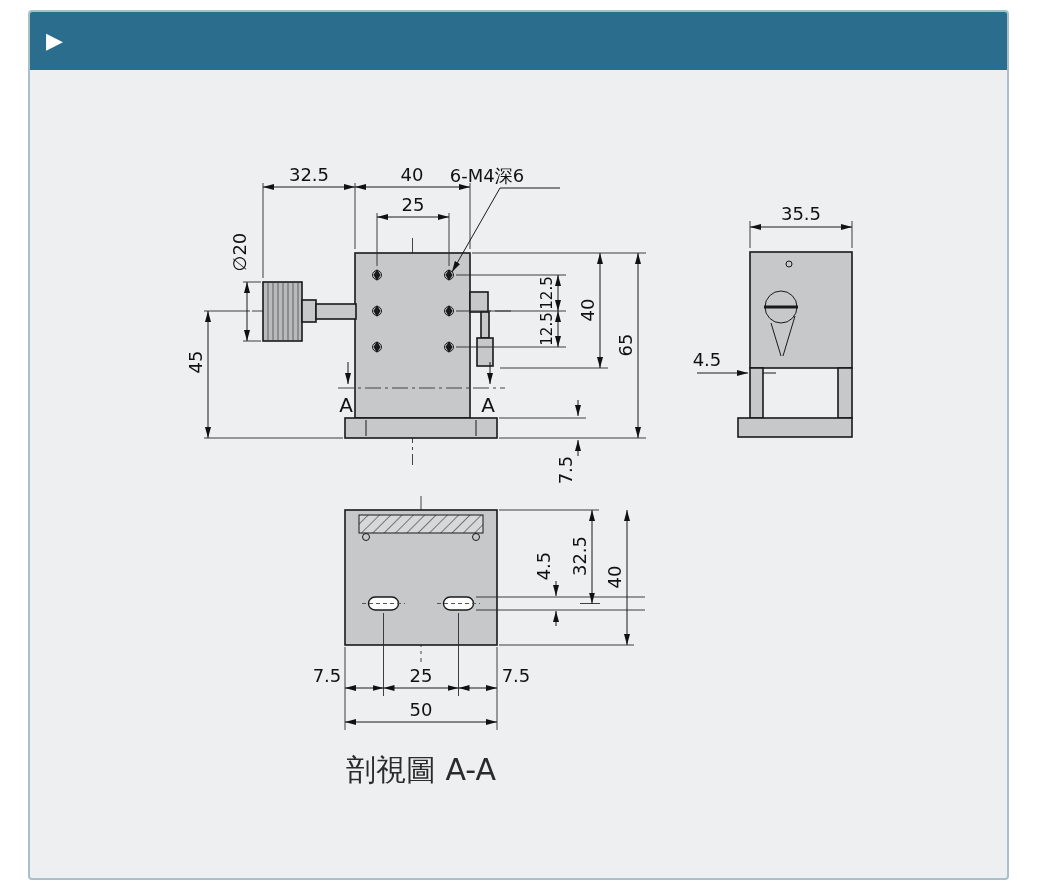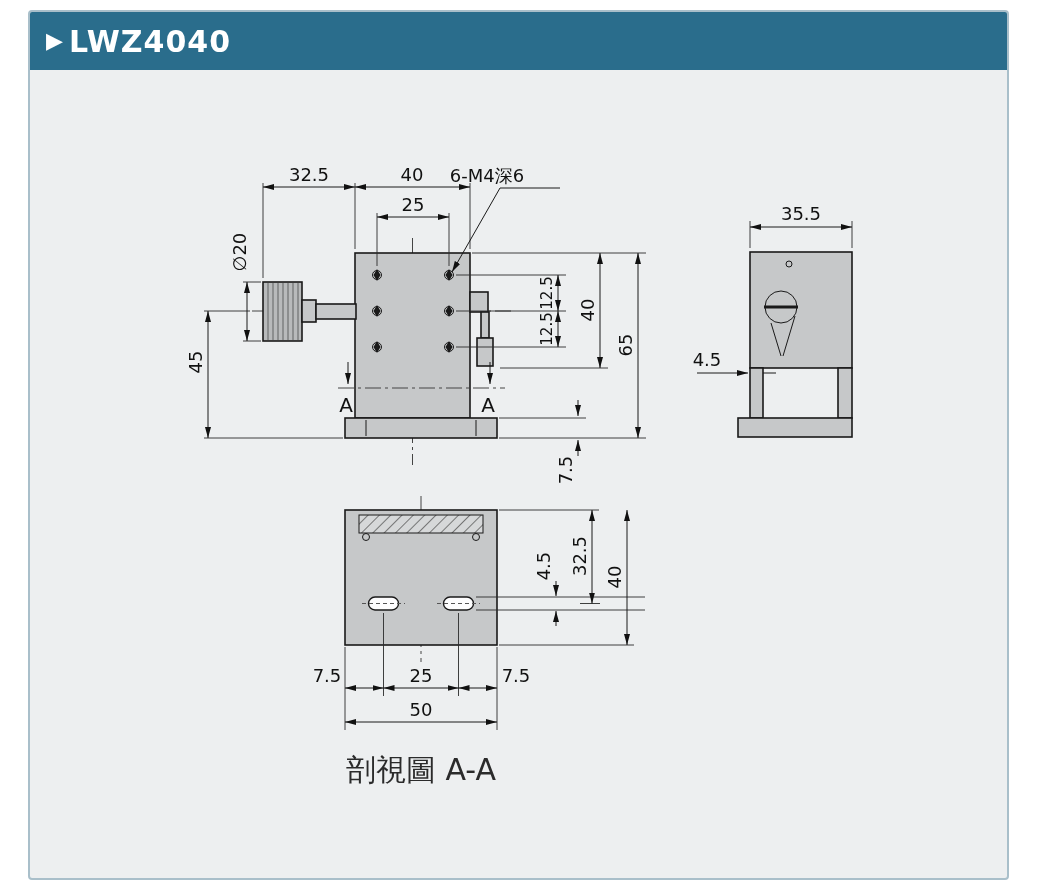--- a/index.html
+++ b/index.html
@@ -24,21 +24,20 @@
   .cap{font-size:30px;fill:#2b2b2b;}
   .hole-d{fill:#1a1a1a;}
 </style>
 </head>
 <body>
 
 <div class="page">
   <div class="frame">
     <div class="header">
       <span class="arrow">▶</span>
-      <span class="title">LWZ4040</span>
     </div>
 
     <svg width="977" height="798" viewBox="30 70 977 798">
       <defs>
         <marker id="arr" markerWidth="12" markerHeight="8" refX="11" refY="4" orient="auto-start-reverse" markerUnits="userSpaceOnUse">
           <path d="M0,1 L11,4 L0,7 Z" fill="#111"></path>
         </marker>
         <pattern id="hatch" patternUnits="userSpaceOnUse" width="8" height="8" patternTransform="rotate(45)">
           <rect width="8" height="8" fill="#d6d8d9"></rect>
           <line x1="0" y1="0" x2="0" y2="8" stroke="#333" stroke-width="1.2"></line>

